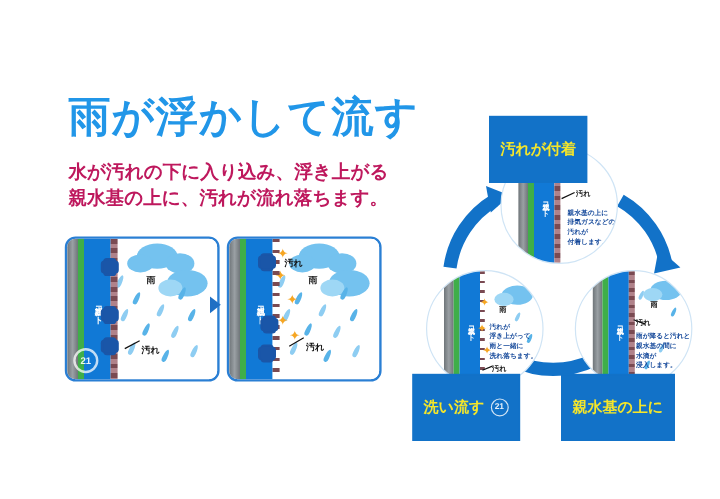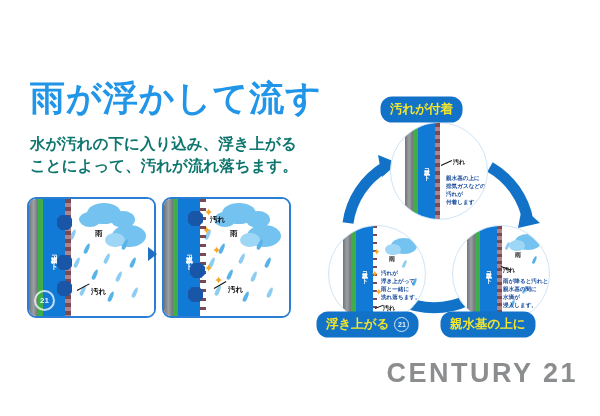--- a/index.html
+++ b/index.html
@@ -2,31 +2,31 @@
 <html lang="ja"><head>
 <meta charset="utf-8">
 <style>
   html,body{margin:0;padding:0;}
   body{
     width:600px;height:416px;
     background:#ffffff;
     font-family:"Liberation Sans","DejaVu Sans",sans-serif;
     overflow:hidden;position:relative;
   }
-  .slide{position:absolute;inset:0;}
+  .slide{position:absolute;inset:0;margin-left:27px;}
 
   
   .title{
     position:absolute;left:30px;top:79px;
     font-size:35px;font-weight:bold;color:#2196e8;
     letter-spacing:1px;line-height:1.1;white-space:nowrap;
   }
   .subtitle{
     position:absolute;left:30px;top:133px;
-    font-size:15.5px;font-weight:bold;color:#0f766e;
+    font-size:15.5px;font-weight:bold;color:#be185d;
     line-height:1.45;white-space:nowrap;
   }
 
   
   .panel{
     position:absolute;top:197px;width:125px;height:117px;
     border:2px solid #2a7fd4;border-radius:9px;
     background:#ffffff;overflow:hidden;
   }
   .panel.p1{left:27px;}
@@ -88,24 +88,24 @@
   .cycle{position:absolute;left:290px;top:95px;width:300px;height:240px;}
   .circle{
     position:absolute;border-radius:50%;overflow:hidden;
     background:#ffffff;border:1px solid #cfe4f5;
   }
   .c-top{left:100px;top:27px;width:96px;height:96px;}
   .c-right{left:162px;top:130px;width:96px;height:96px;}
   .c-left{left:38px;top:130px;width:96px;height:96px;}
 
   .banner{
-    position:absolute;background:#1272c8;border-radius:10px;
+    position:absolute;background:#1272c8;border-radius:0;
     color:#f5e62a;font-weight:bold;font-size:12.5px;
     display:flex;align-items:center;justify-content:center;gap:5px;
-    padding:3px 8px;white-space:nowrap;
+    padding:18px 8px;white-space:nowrap;
     box-shadow:0 0 0 1.5px #1272c8;
   }
   .b-top{left:92px;top:3px;}
   .b-right{left:152px;top:218px;}
   .b-left{left:28px;top:218px;}
   .banner .bdg{
     width:13px;height:13px;border-radius:50%;
     border:1.5px solid rgba(255,255,255,.8);
     color:rgba(255,255,255,.9);font-size:7px;
     display:flex;align-items:center;justify-content:center;
@@ -126,21 +126,21 @@
   svg{display:block;overflow:visible;}
 </style>
 </head>
 <body>
 
 <div class="slide">
 
   <div class="title">雨が浮かして流す</div>
   <div class="subtitle">
     <div>水が汚れの下に入り込み、浮き上がる</div>
-    <div>ことによって、汚れが流れ落ちます。</div>
+    <div>親水基の上に、汚れが流れ落ちます。</div>
   </div>
 
   <div class="panel p1">
     <div class="sky">
       <div class="cloud" style="left:22px;top:4px;width:34px;height:21px;"></div>
       <div class="cloud" style="left:14px;top:13px;width:22px;height:15px;"></div>
       <div class="cloud" style="left:46px;top:12px;width:24px;height:17px;"></div>
       <div class="cloud" style="left:47px;top:26px;width:34px;height:22px;"></div>
       <div class="cloud c-lt" style="left:40px;top:34px;width:20px;height:14px;"></div>
 
@@ -315,22 +315,21 @@
 
       <div class="micro" style="left:52px;top:44px;">汚れが</div>
       <div class="micro" style="left:52px;top:52px;">浮き上がって</div>
       <div class="micro" style="left:52px;top:60px;">雨と一緒に</div>
       <div class="micro" style="left:52px;top:68px;">洗れ落ちます。</div>
 
       <div class="leader" style="left:46px;top:82px;width:9px;transform:rotate(-22deg);"></div>
       <div class="micro dk" style="left:54px;top:79px;font-size:6px;">汚れ</div>
     </div>
     <div class="banner b-left">
-      <span>浮き上がる</span>
+      <span>洗い流す</span>
       <span class="bdg">21</span>
     </div>
   </div>
 
   <div class="logo">
-    <div class="mark">CENTURY 21</div>
   </div>
 
 </div>
 
 </body></html>

